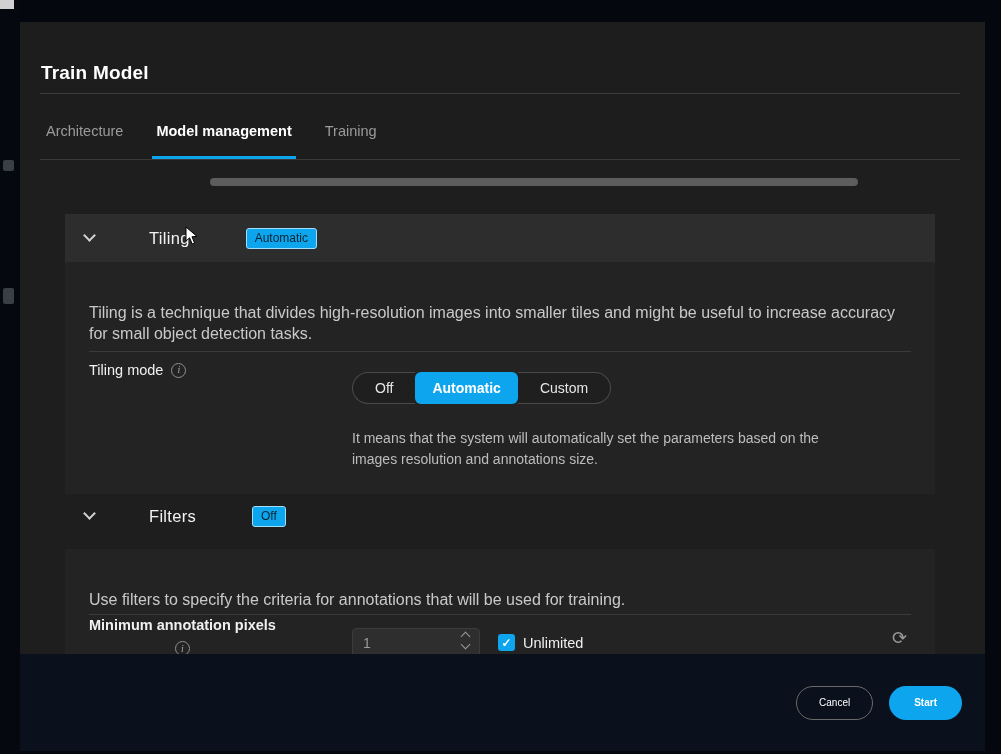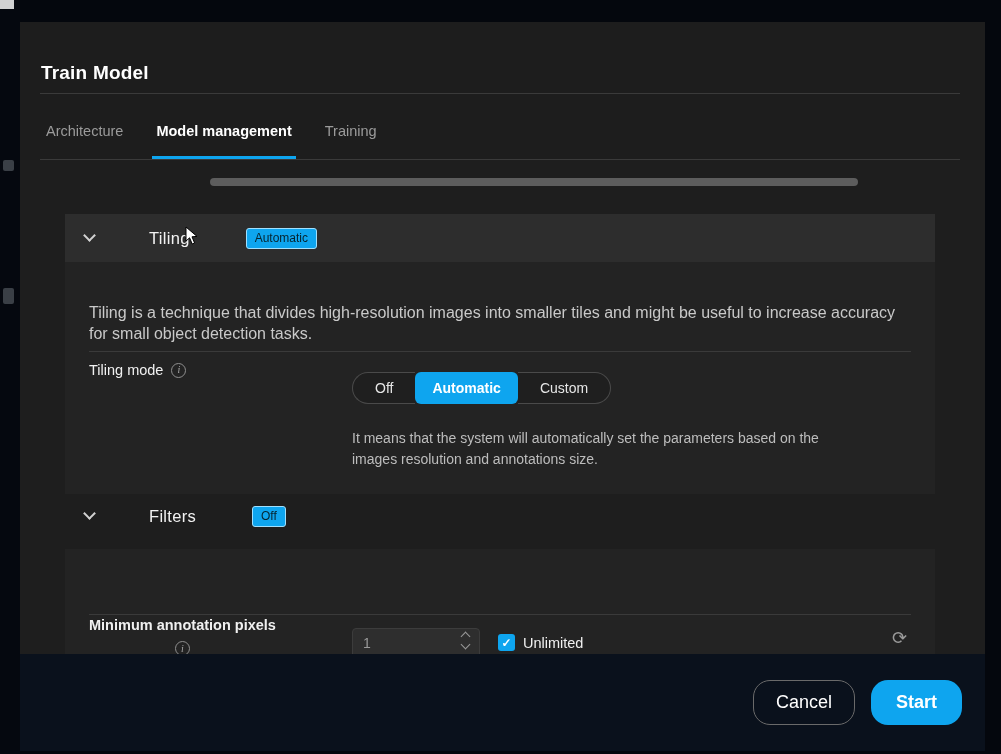--- a/index.html
+++ b/index.html
@@ -133,21 +133,21 @@
   }
 
   
   .footer {
     position:absolute; left:0; right:0; top:632px; height:97px;
     background:#0a111c;
     display:flex; align-items:center; justify-content:flex-end;
     gap:16px; padding-right:23px;
   }
   .btn {
-    height:45px; border-radius:17px; font-size:18px; cursor:pointer;
+    height:34px; border-radius:17px; font-size:10px; cursor:pointer;
     font-family:"Liberation Sans", sans-serif;
     display:flex; align-items:center;
   }
   .btn-cancel { background:transparent; border:1px solid #6a6a6a; color:#ffffff; padding:0 22px; }
   .btn-start { background:var(--accent); border:none; color:#ffffff; font-weight:bold; padding:0 25px; }
 
   
   .cursor { position:absolute; left:185px; top:226px; width:15px; height:20px; pointer-events:none; z-index:50; }
 </style>
 </head>
@@ -201,20 +201,21 @@
         <div class="seg-helper">It means that the system will automatically set the parameters based on the images resolution and annotations size.</div>
       </div>
 
       <div class="section-header filters-header">
         <span class="chevron"></span>
         <span class="section-title">Filters</span>
         <span class="badge">Off</span>
       </div>
 
       <div class="card filters-card">
+        <div class="card-desc">Use filters to specify the criteria for annotations that will be used for training.</div>
         <div class="card-divider"></div>
 
         <div class="field-label-row minpix-row">
           <span class="field-label bold">Minimum annotation pixels</span>
           <span class="info-icon">i</span>
         </div>
 
         <input class="num-input" disabled="" value="1" style="">
         <div class="spinner">
           <span class="spin-up"></span>

